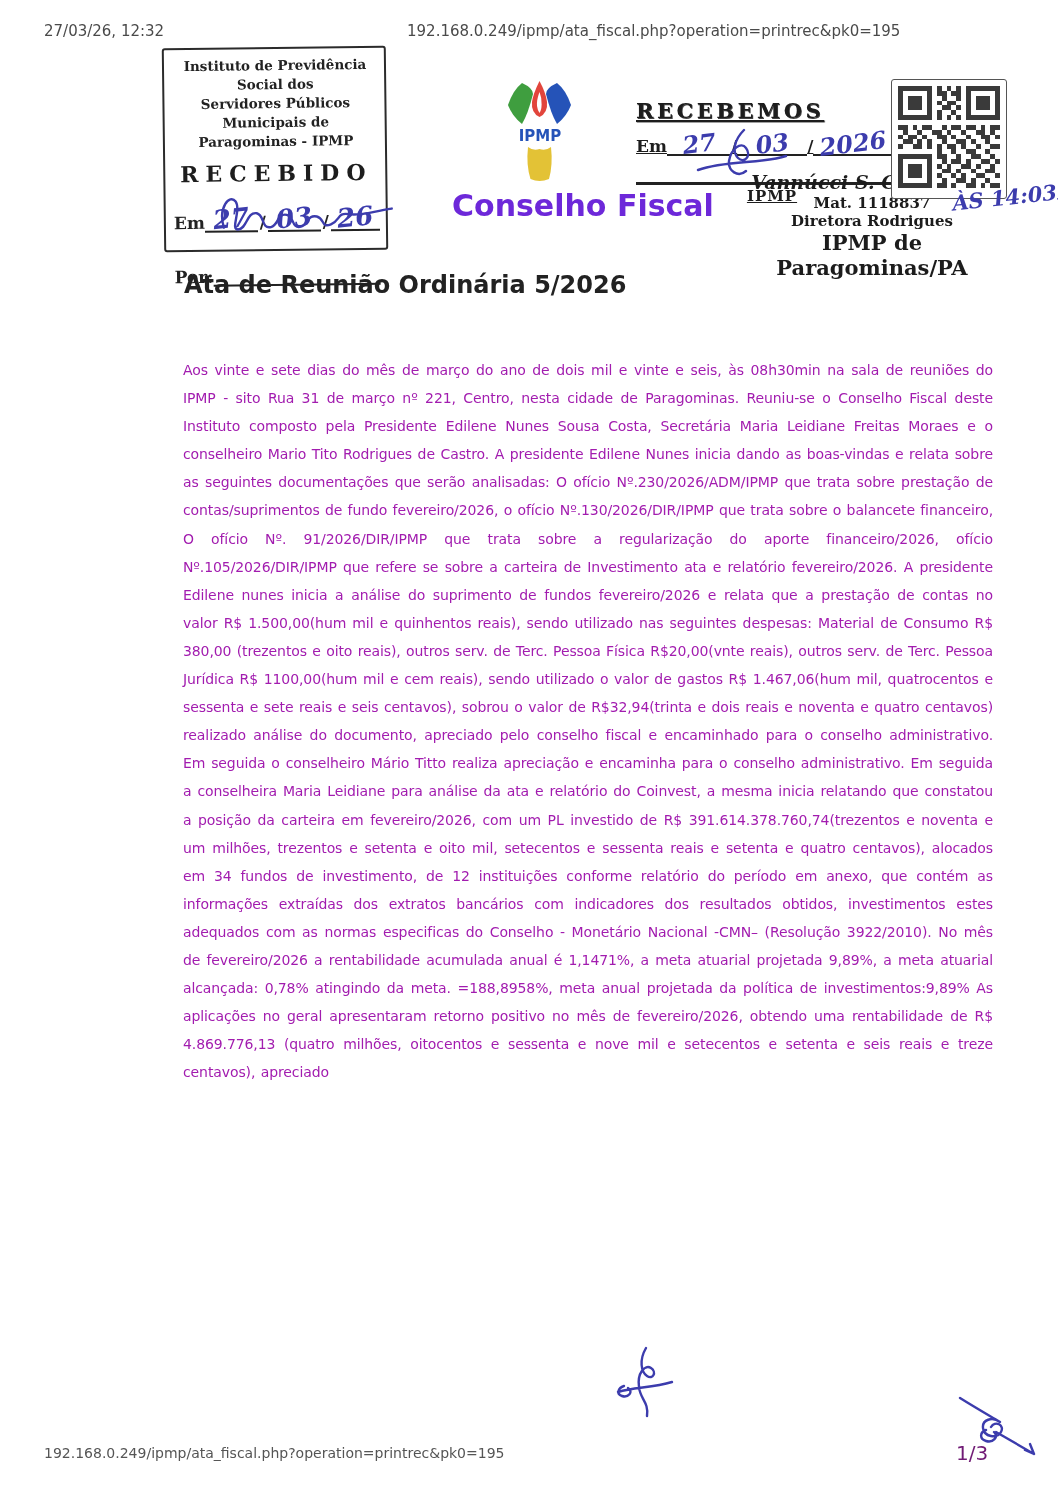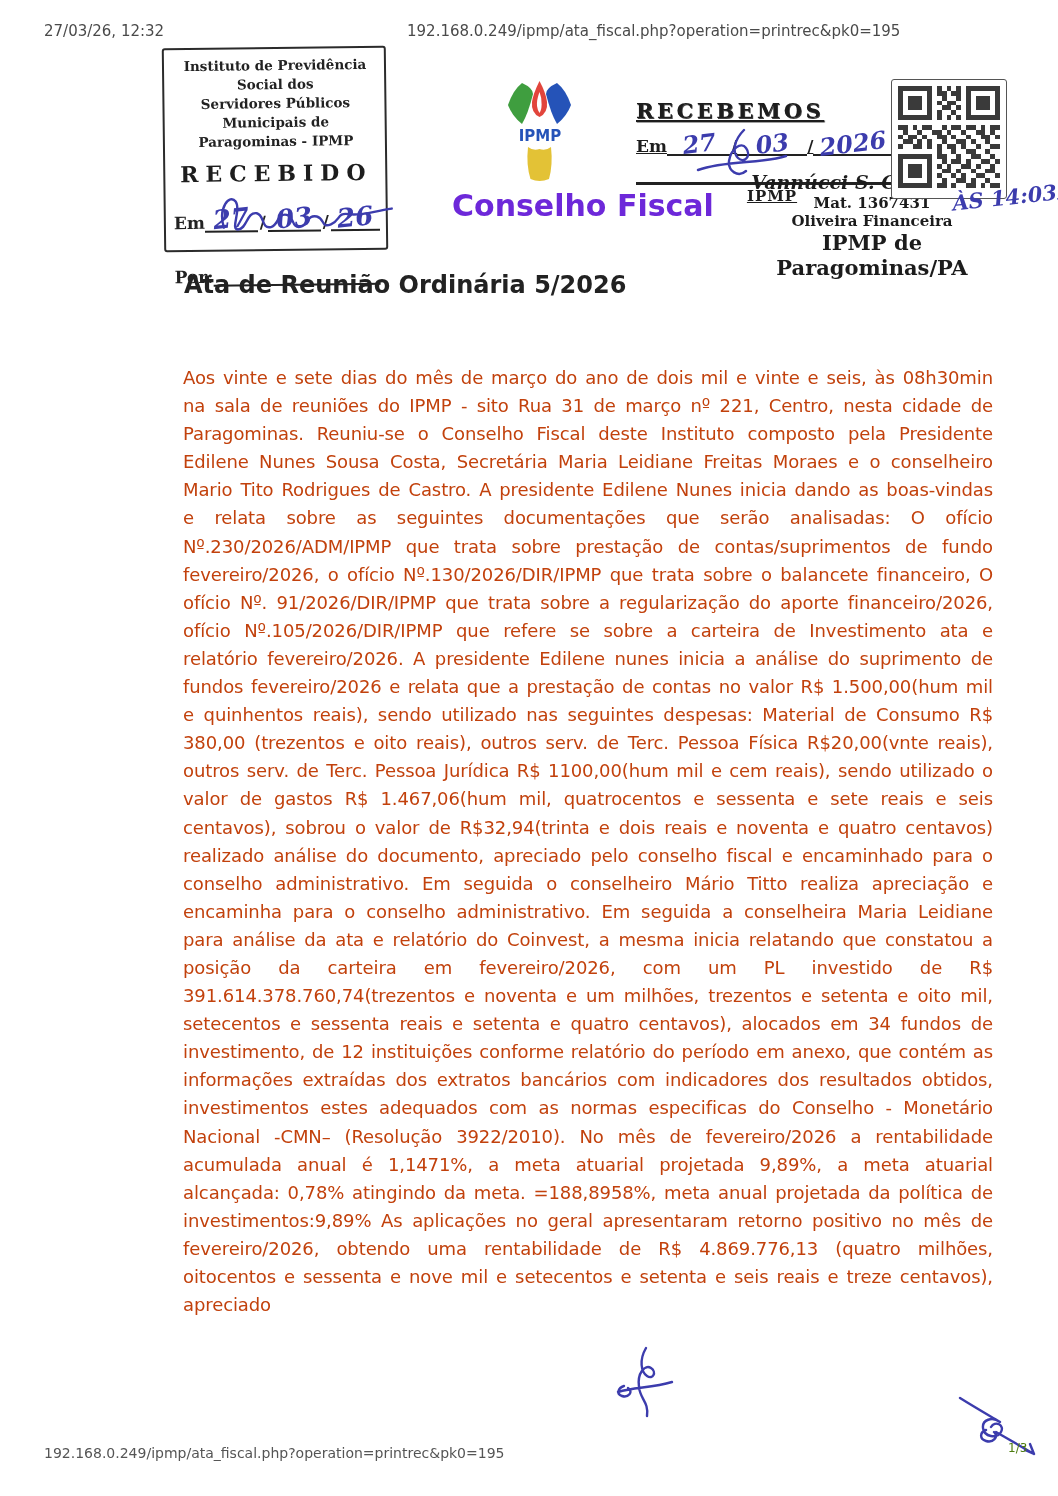--- a/index.html
+++ b/index.html
@@ -6,21 +6,21 @@
   html,body { background:#ffffff; }
   body { font-family:"DejaVu Sans","Liberation Sans",sans-serif; }
   .page {
     position:relative; width:1058px; height:1496px; background:#ffffff;
     overflow:hidden; color:#1f1f1f;
   }
   .print-meta { position:absolute; font-size:15px; color:#4a4a4a; }
   .pm-date { left:44px; top:22px; }
   .pm-url-top { left:407px; top:22px; }
   .pm-url-bottom { left:44px; top:1445px; font-size:14px; color:#555; }
-  .pm-page { left:1008px; top:1441px; font-size:12px; color:#4d7c0f; }
+  .pm-page { left:956px; top:1441px; font-size:20px; color:#701a75; }
 
   
   .stamp-recebido {
     position:absolute; left:163px; top:47px; width:224px; height:204px;
     border:2.5px solid #2b2b2b; border-radius:3px; transform:rotate(-0.7deg);
     padding:7px 6px 6px 8px; font-family:"DejaVu Serif","Liberation Serif",serif;
     color:#222; background:rgba(255,255,255,0.0);
   }
   .stamp-org { font-size:13.5px; font-weight:bold; text-align:center; line-height:19px; }
   .stamp-recebido-title { margin-top:9px; text-align:center; font-size:22px; font-weight:bold; letter-spacing:7px; color:#1d1d1d; }
@@ -61,22 +61,22 @@
   .qr { position:absolute; left:891px; top:79px; padding:6px; border:1.5px solid #555;
     border-radius:3px; background:#fff; }
 
   .hand-time { position:absolute; left:952px; top:184px; font-size:21px;
     transform:rotate(-6deg); white-space:nowrap; }
 
   
   .council-title { position:absolute; left:452px; top:188px; font-size:30px; font-weight:bold; color:#6d28d9; }
   .doc-title { position:absolute; left:184px; top:271px; font-size:24px; font-weight:bold; color:#222; }
   .doc-body {
-    position:absolute; left:183px; top:364px; width:810px;
-    font-size:18px; line-height:28.1px; text-align:justify; color:#c2410c;
+    position:absolute; left:183px; top:356px; width:810px;
+    font-size:14px; line-height:28.1px; text-align:justify; color:#a21caf;
     letter-spacing:-0.1px; word-spacing:1px;
   }
 
   .ink { stroke:#3c3cad; fill:none; stroke-width:2.4; stroke-linecap:round; stroke-linejoin:round; }
   .rubric-center { position:absolute; left:596px; top:1342px; }
   .rubric-corner { position:absolute; left:950px; top:1390px; }
 </style>
 </head>
 <body>
 
@@ -128,22 +128,22 @@
     </div>
     <div class="recebemos-bigline"></div>
     <div class="recebemos-org">IPMP</div>
     <svg class="sig-recebemos" width="110" height="62" viewBox="0 0 110 62">
       <path class="ink" d="M58,6 C48,16 46,28 52,34 C58,40 66,32 60,24 C55,17 45,25 43,37 C42,47 52,54 60,47 M12,46 C40,36 76,40 100,32"></path>
     </svg>
   </div>
 
   <div class="signer">
     <div class="signer-name">Vannúcci S. C. Oliveira</div>
-    <div class="signer-mat">Mat. 1367431</div>
-    <div class="signer-role">Oliveira Financeira</div>
+    <div class="signer-mat">Mat. 1118837</div>
+    <div class="signer-role">Diretora Rodrigues</div>
     <div class="signer-org">IPMP de Paragominas/PA</div>
   </div>
 
   <div class="qr">
     <svg width="102" height="102" viewBox="0 0 21 21" shape-rendering="crispEdges">
       <path fill="#3a3a3a" fill-rule="evenodd" d="M0,0H7V7H0Z M1,1V6H6V1Z M2,2H5V5H2Z M14,0H21V7H14Z M15,1V6H20V1Z M16,2H19V5H16Z M0,14H7V21H0Z M1,15V20H6V15Z M2,16H5V19H2Z M8,0h1v1H8z M10,0h1v1h-1z M12,0h1v2h-1z M8,1h2v1H8z M11,1h1v1h-1z M9,2h1v1H9z M12,2h1v1h-1z M8,3h1v1H8z M10,3h2v1h-2z M9,4h2v1H9z M12,4h1v1h-1z M8,5h1v1H8z M11,5h1v1h-1z M8,6h1v1H8z M10,6h1v1h-1z M12,6h1v1h-1z M0,8h2v1H0z M3,8h1v1H3z M5,8h2v1H5z M9,8h1v1H9z M11,8h2v1h-2z M14,8h2v1h-2z M17,8h1v1h-1z M19,8h2v1h-2z M1,9h1v1H1z M4,9h1v1H4z M7,9h2v1H7z M10,9h1v1h-1z M13,9h1v1h-1z M16,9h2v1h-2z M19,9h1v1h-1z M0,10h1v1H0z M2,10h2v1H2z M5,10h1v1H5z M8,10h2v1H8z M11,10h1v1h-1z M14,10h1v1h-1z M17,10h2v1h-2z M20,10h1v1h-1z M1,11h2v1H1z M4,11h1v1H4z M6,11h1v1H6z M9,11h1v1H9z M12,11h2v1h-2z M15,11h1v1h-1z M18,11h1v1h-1z M0,12h1v1H0z M3,12h2v1H3z M6,12h1v1H6z M8,12h1v1H8z M10,12h2v1h-2z M13,12h1v1h-1z M16,12h1v1h-1z M19,12h2v1h-2z M8,13h1v1H8z M11,13h1v1h-1z M14,13h2v1h-2z M18,13h1v1h-1z M8,14h2v1H8z M12,14h1v1h-1z M15,14h2v1h-2z M19,14h1v1h-1z M9,15h1v1H9z M11,15h2v1h-2z M14,15h1v1h-1z M17,15h2v1h-2z M20,15h1v1h-1z M8,16h1v1H8z M10,16h1v1h-1z M13,16h2v1h-2z M16,16h1v1h-1z M19,16h1v1h-1z M9,17h2v1H9z M12,17h1v1h-1z M15,17h1v1h-1z M18,17h2v1h-2z M8,18h1v1H8z M11,18h1v1h-1z M13,18h1v1h-1z M16,18h2v1h-2z M20,18h1v1h-1z M9,19h1v1H9z M12,19h2v1h-2z M15,19h1v1h-1z M18,19h1v1h-1z M8,20h2v1H8z M11,20h1v1h-1z M14,20h2v1h-2z M17,20h1v1h-1z M19,20h2v1h-2z"></path>
     </svg>
   </div>
 
   <div class="hand hand-time">ÀS 14:03H</div>

